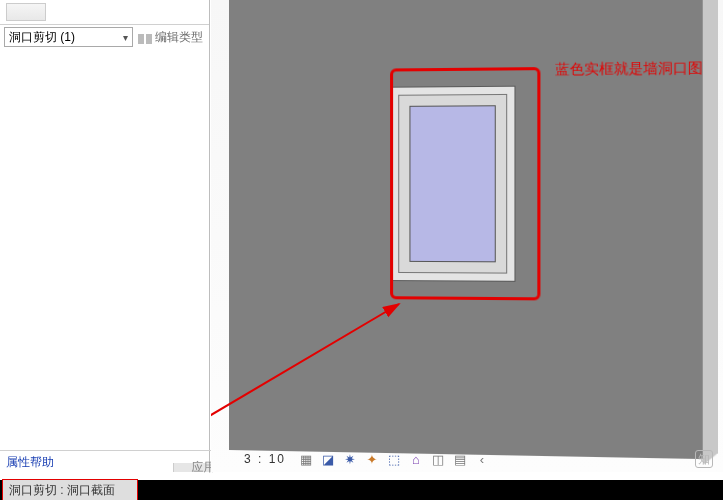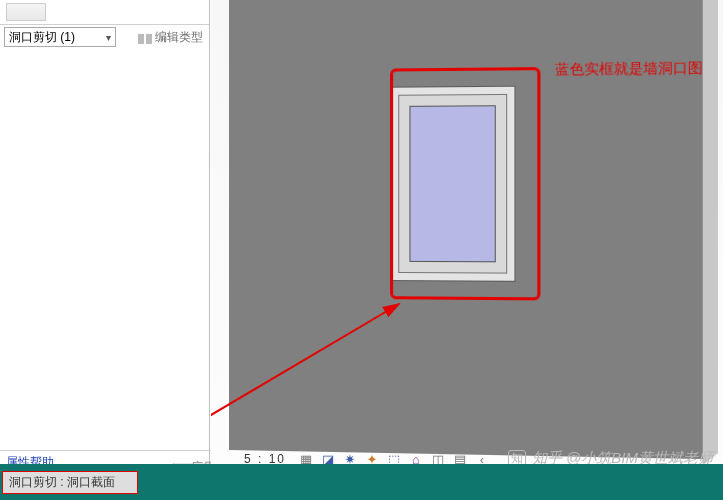--- a/index.html
+++ b/index.html
@@ -27,21 +27,21 @@
   }
   .thumb {
     width: 40px; height: 18px;
     background: linear-gradient(#f5f5f5,#e8e8e8);
     border: 1px solid #ccc;
   }
   .type-row {
     display: flex;
     align-items: center;
     padding: 2px 4px 4px 4px;
-    gap: 20px;
+    gap: 3px;
     border-bottom: 1px solid #d0d0d0;
   }
   .type-select {
     flex: 1;
     height: 20px;
     border: 1px solid #a9a9a9;
     background: #fff;
     display: flex;
     align-items: center;
     justify-content: space-between;
@@ -189,22 +189,22 @@
     pointer-events:none;
   }
   .zhi {
     width:18px;height:18px;border:1px solid #b8b8b8;border-radius:3px;
     display:flex;align-items:center;justify-content:center;
     font-style:normal;font-size:12px;
   }
 
   .statusbar {
     position:absolute;
-    left:0; bottom:0; right:0; height:36px;
-    background:#0f766e;
+    left:0; bottom:0; right:0; height:20px;
+    background:#000000;
     display:flex; align-items:center;
     padding-left:2px;
   }
   .status-cell {
     background:#dedede;
     border:1px solid #e30000;
     padding:2px 22px 2px 6px;
     font-size:12px;
     color:#333;
   }
@@ -246,32 +246,31 @@
     <defs>
       <marker id="arr" markerWidth="10" markerHeight="10" refX="8" refY="3" orient="auto">
         <path d="M0,0 L9,3 L0,6 Z" fill="#e30000"></path>
       </marker>
     </defs>
     <line x1="-110" y1="480" x2="188" y2="304" stroke="#e30000" stroke-width="2" marker-end="url(#arr)"></line>
   </svg>
 </div>
 
 <div class="view-toolbar">
-  <span class="vt-scale">5 : 10</span>
+  <span class="vt-scale">3 : 10</span>
   <span class="vt-icon gray">▦</span>
   <span class="vt-icon">◪</span>
   <span class="vt-icon">✷</span>
   <span class="vt-icon orange">✦</span>
   <span class="vt-icon">⬚</span>
   <span class="vt-icon purple">⌂</span>
   <span class="vt-icon gray">◫</span>
   <span class="vt-icon gray">▤</span>
   <span class="vt-icon gray">‹</span>
 </div>
 
 <div class="watermark">
   <span class="zhi">知</span>
-  <span>知乎 @小筑BIM黄世斌老师</span>
 </div>
 
 <div class="statusbar">
   <div class="status-cell">洞口剪切 : 洞口截面</div>
 </div>
 
 </body></html>

